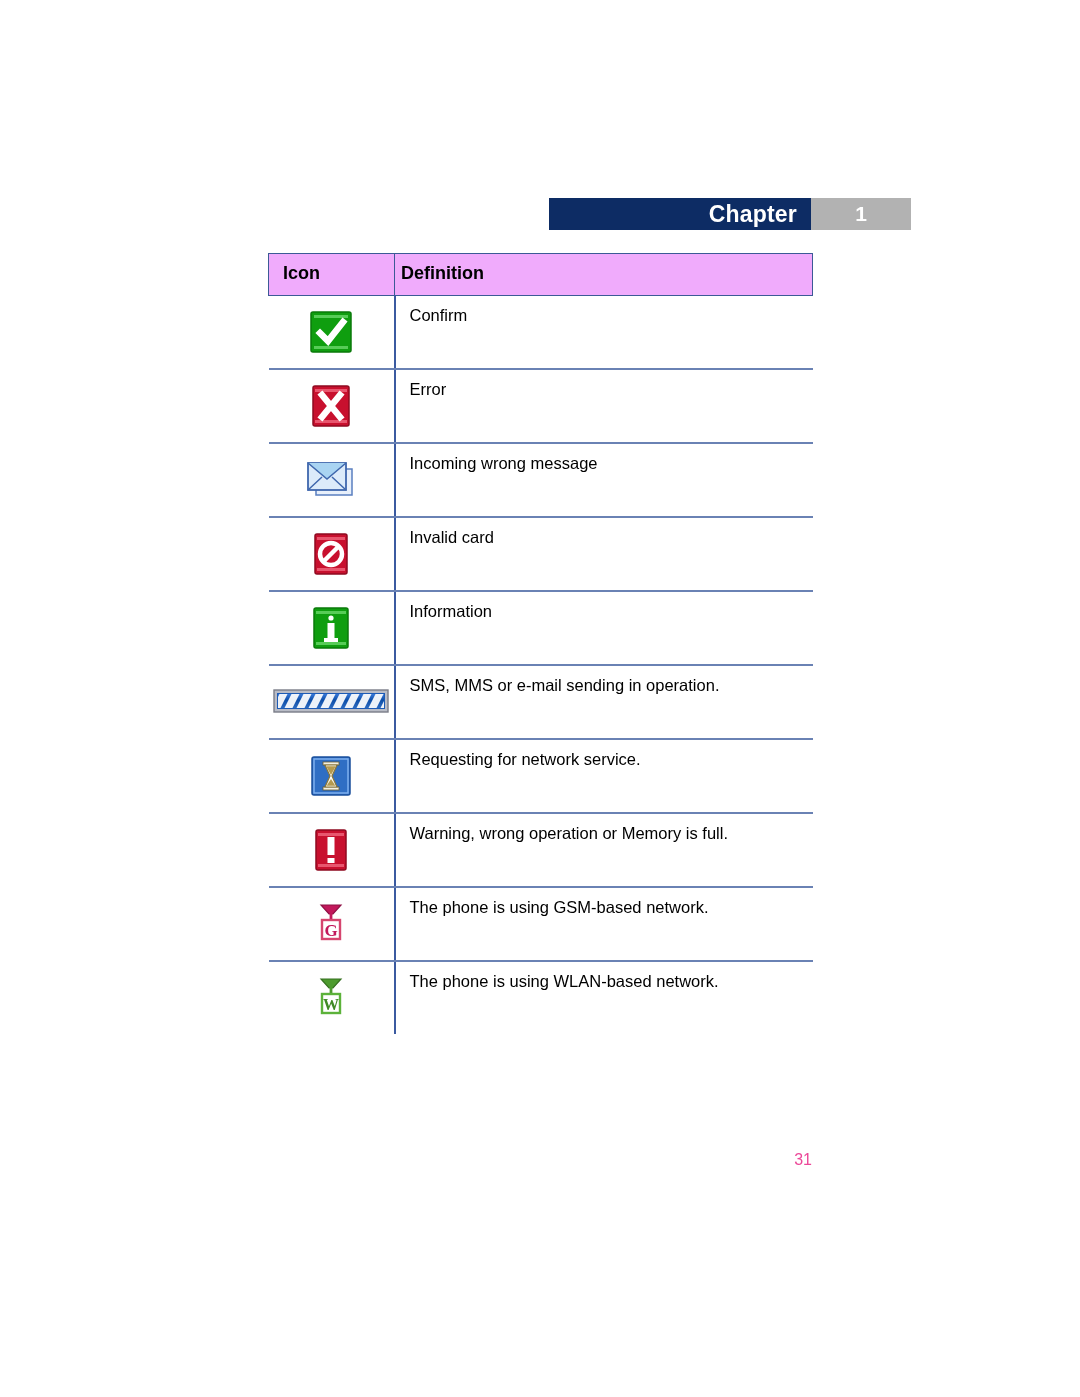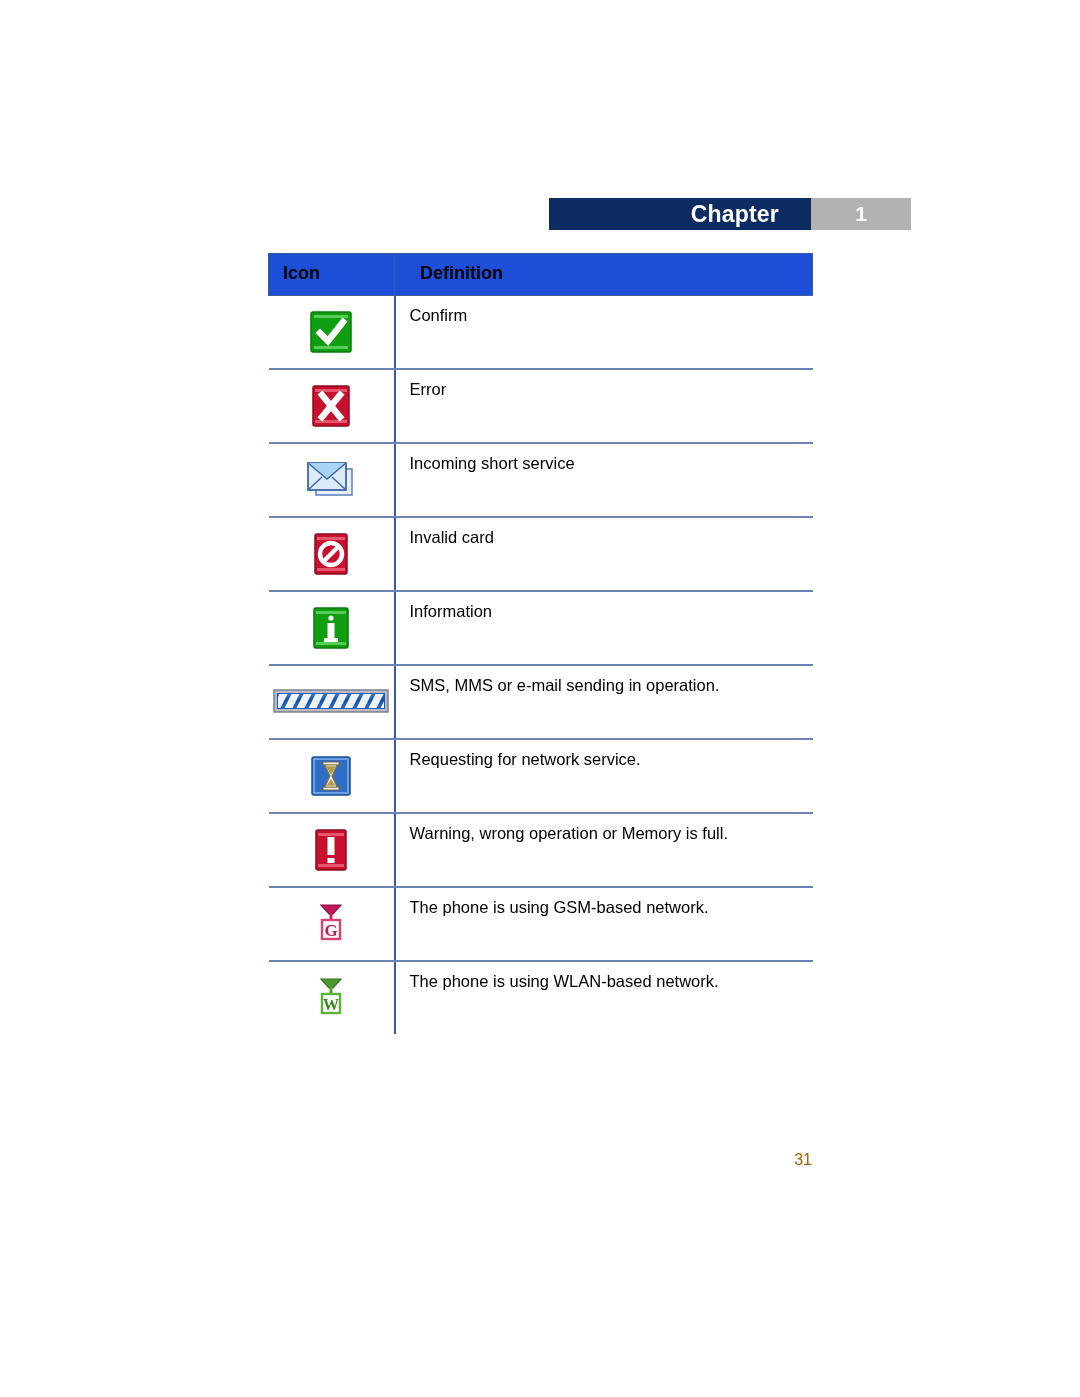--- a/index.html
+++ b/index.html
@@ -29,21 +29,21 @@
   .chapter-banner .chapter-label {
     flex: 1 1 auto;
     background: #0d2c64;
     color: #ffffff;
     font-size: 23px;
     font-weight: bold;
     letter-spacing: 0.2px;
     display: flex;
     align-items: center;
     justify-content: flex-end;
-    padding-right: 32px;
+    padding-right: 14px;
     box-sizing: border-box;
   }
   .chapter-banner .chapter-number {
     width: 100px;
     background: #b2b2b2;
     color: #ffffff;
     font-size: 21px;
     font-weight: bold;
     display: flex;
     align-items: center;
@@ -58,30 +58,30 @@
     top: 253px;
     width: 544px;
     border-collapse: collapse;
     table-layout: fixed;
   }
   .icon-table col.col-icon { width: 126px; }
   .icon-table col.col-def  { width: 418px; }
 
   .icon-table thead th {
     border: 1px solid #3c5a96;
-    background: #1d4ed8;
+    background: #f0abfc;
     font-size: 18px;
     font-weight: bold;
     text-align: left;
     padding: 9px 0 11px 14px;
     height: 22px;
     box-sizing: border-box;
   }
   .icon-table thead th.th-icon { padding-left: 14px; }
-  .icon-table thead th.th-def  { padding-left: 25px; }
+  .icon-table thead th.th-def  { padding-left: 6px; }
 
   .icon-table tbody td {
     border-bottom: 2px solid #6a82b4;
     padding: 0;
     vertical-align: top;
     height: 63px;
   }
   .icon-table tbody tr:last-child td {
     border-bottom: none;
   }
@@ -110,21 +110,21 @@
   .ic { display: block; }
 
   
   .page-number {
     position: absolute;
     left: 0;
     top: 1151px;
     width: 812px;
     text-align: right;
     font-size: 16px;
-    color: #a16207;
+    color: #ec4899;
   }
 </style>
 </head>
 <body>
 
 <div class="chapter-banner">
   <div class="chapter-label">Chapter</div>
   <div class="chapter-number">1</div>
 </div>
 
@@ -175,21 +175,21 @@
       <td class="cell-icon">
         <div class="icon-holder">
           <svg class="ic" width="58" height="46" viewBox="0 0 58 46" aria-hidden="true">
             <rect x="14" y="12" width="36" height="26" fill="#e8f0fb" stroke="#5a7fc0" stroke-width="1.5"></rect>
             <rect x="6" y="6" width="38" height="27" fill="#dcebfa" stroke="#3f67ad" stroke-width="1.8"></rect>
             <path d="M6 6 L25 22 L44 6" fill="#a9d4f2" stroke="#3f67ad" stroke-width="1.5"></path>
             <path d="M6 33 L20 20 M44 33 L30 20" stroke="#3f67ad" stroke-width="1.5" fill="none"></path>
           </svg>
         </div>
       </td>
-      <td class="cell-def">Incoming short service</td>
+      <td class="cell-def">Incoming wrong message</td>
     </tr>
 
     <tr>
       <td class="cell-icon">
         <div class="icon-holder">
           <svg class="ic" width="46" height="46" viewBox="0 0 46 46" aria-hidden="true">
             <rect x="7" y="3" width="32" height="40" rx="2" fill="#c8102e"></rect>
             <rect x="7" y="3" width="32" height="40" rx="2" fill="none" stroke="#8f0a20" stroke-width="1.5"></rect>
             <rect x="9" y="6" width="28" height="3" fill="#e8566e"></rect>
             <rect x="9" y="37" width="28" height="3" fill="#e8566e"></rect>

